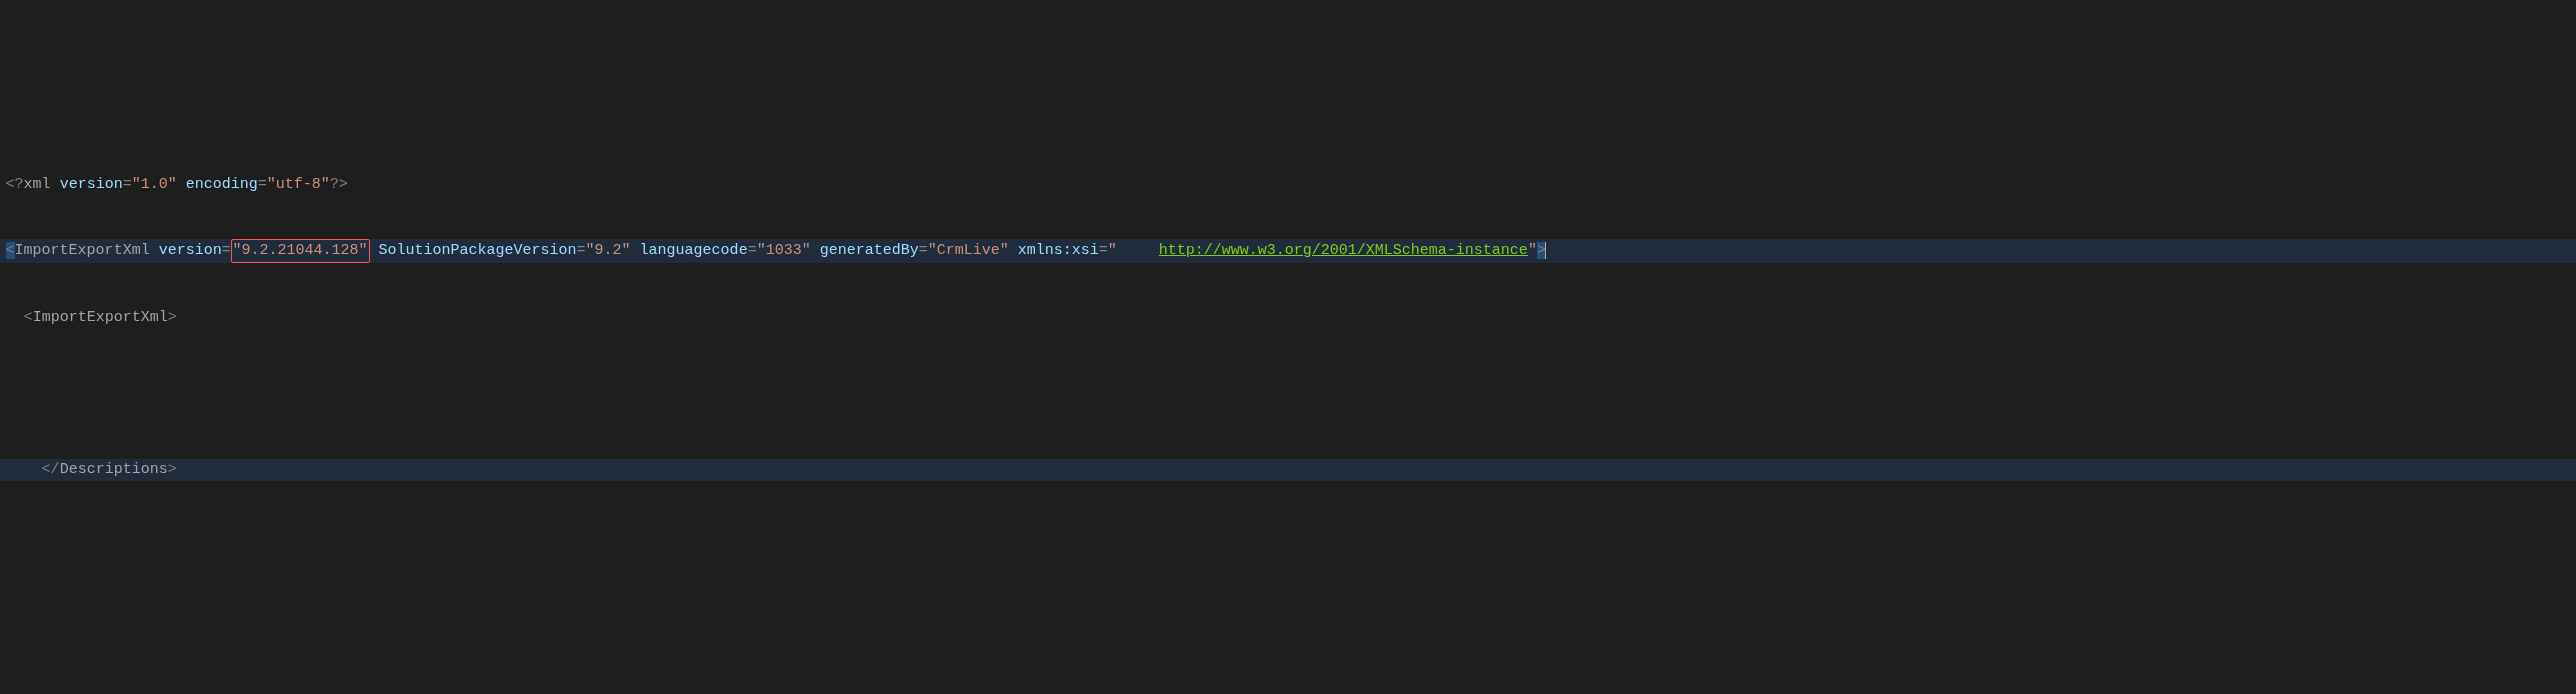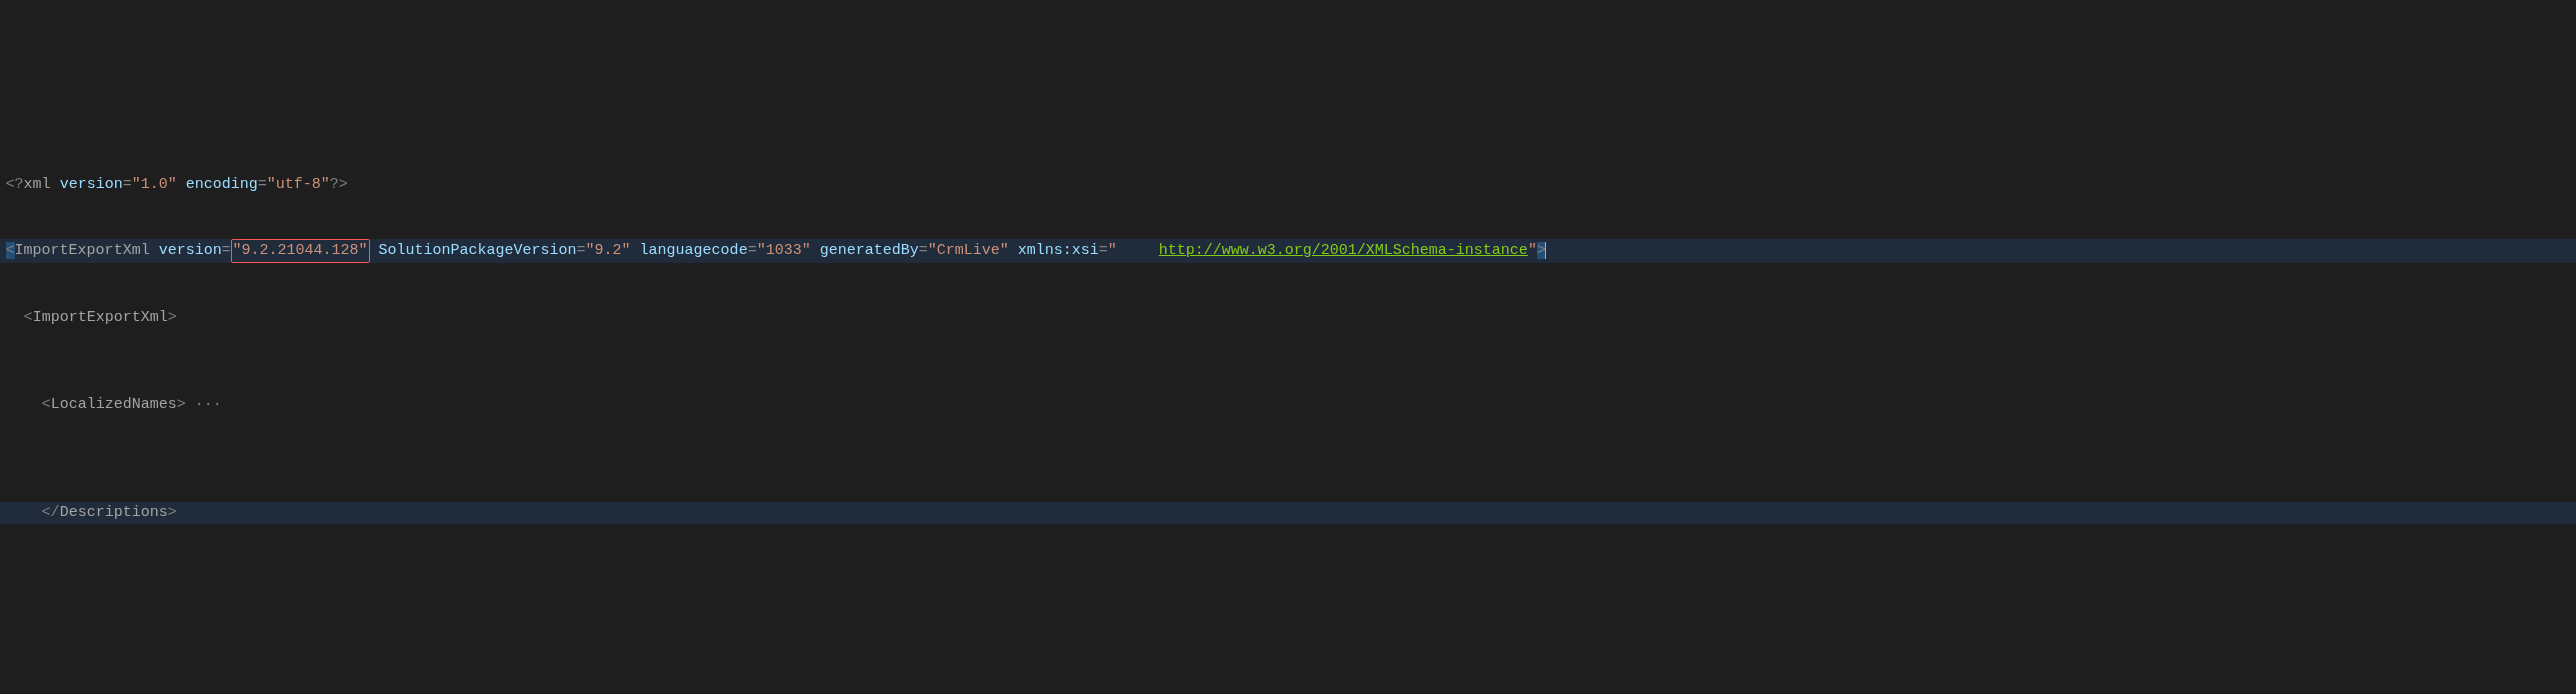--- a/index.html
+++ b/index.html
@@ -58,21 +58,20 @@
 <div class="editor">
 
 
 <span class="line"><span class="pi">&lt;?</span><span class="tag">xml</span> <span class="attr">version</span><span class="delim">=</span><span class="string">"1.0"</span> <span class="attr">encoding</span><span class="delim">=</span><span class="string">"utf-8"</span><span class="pi">?&gt;</span></span>
 
 <span class="line alt"><span class="delim sel">&lt;</span><span class="tag">ImportExportXml</span> <span class="attr">version</span><span class="delim">=</span><span class="highlight-box"><span class="string">"9.2.21044.128"</span></span> <span class="attr">SolutionPackageVersion</span><span class="delim">=</span><span class="string">"9.2"</span> <span class="attr">languagecode</span><span class="delim">=</span><span class="string">"1033"</span> <span class="attr">generatedBy</span><span class="delim">=</span><span class="string">"CrmLive"</span> <span class="attr">xmlns:xsi</span><span class="delim">=</span><span class="string">"<span class="url">http://www.w3.org/2001/XMLSchema-instance</span>"</span><span class="delim sel">&gt;</span><span class="cursor-marker"></span></span>
 
 <span class="line"><span>  </span><span class="delim">&lt;</span><span class="tag">ImportExportXml</span><span class="delim">&gt;</span></span>
 
 
-<span class="line"><span>    </span><span class="delim">&lt;</span><span class="tag">LocalizedNames</span><span class="delim">&gt;</span> <span class="fold">···</span></span>
 
 
 
 <span class="line alt"><span>    </span><span class="delim">&lt;/</span><span class="tag">Descriptions</span><span class="delim">&gt;</span></span>
 
 
 
 
 
 

